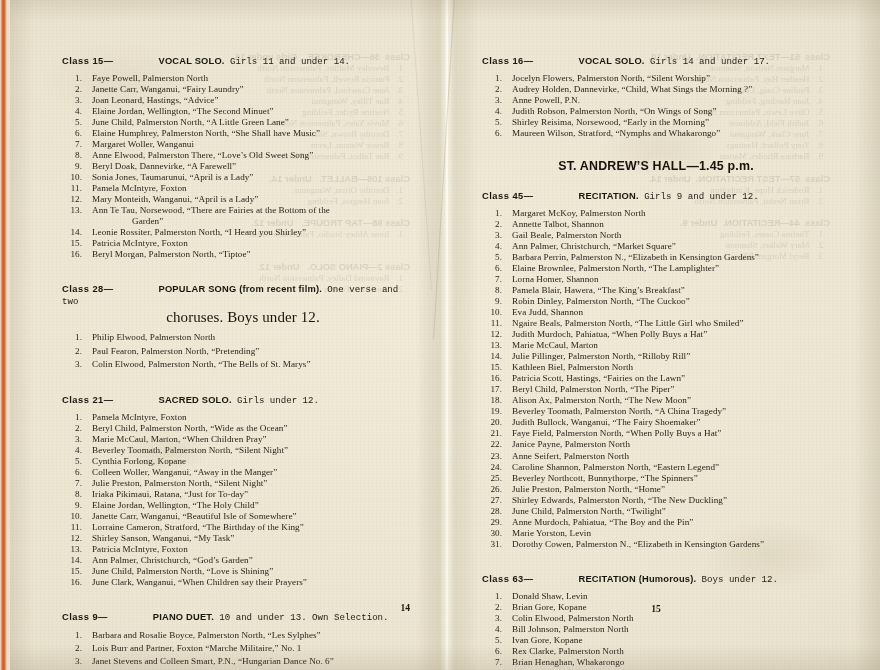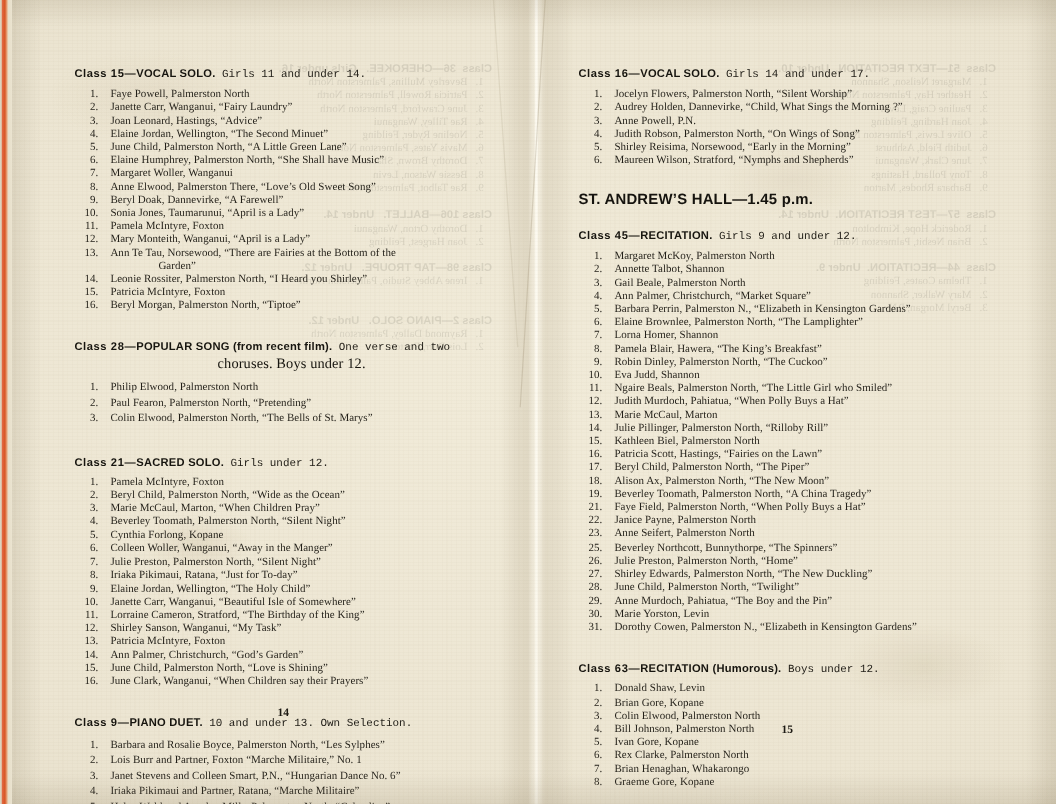--- a/index.html
+++ b/index.html
@@ -137,42 +137,43 @@
   .class-head {
     font-family: "Liberation Sans", sans-serif;
     font-weight: bold;
     font-size: 9.3px;
     letter-spacing: .1px;
     color: #17150f;
     margin: 0 0 5px 0;
     line-height: 1.25;
   }
   .class-head .ch-label { letter-spacing: .5px; }
-  .class-head .ch-title { letter-spacing: .2px; }
+  .class-head .ch-title { letter-spacing: .2px; margin-left: 45px; }
   .class-head .ch-sub {
     font-family: Liberation Mono, monospace;
     font-weight: normal;
     font-size: 9.1px;
     letter-spacing: 0;
     color: #24211a;
   }
   .class-head.two-line { text-align: left; }
   .class-head .ch-cont {
     display: block;
     text-align: center;
     font-family: "Liberation Serif", serif;
     font-weight: normal;
-    font-size: 12px;
+    font-size: 15px;
     padding-left: 14px;
   }
 
   .hall-head {
     font-family: "Liberation Sans", sans-serif;
     font-weight: bold;
     font-size: 12.4px;
+    text-align: center;
     letter-spacing: .2px;
     color: #15130e;
     margin: 20px 0 18px 0;
   }
 
   ol.entries {
     list-style: none;
     margin: 0 0 14px 0;
     padding: 0;
   }
@@ -202,21 +203,21 @@
   .folio {
     position: absolute;
     bottom: 58px;
     left: 0; right: 0;
     text-align: center;
     font-family: "Liberation Serif", serif;
     font-size: 9.6px;
     font-weight: bold;
     color: #1d1a14;
   }
-  .page-left  .folio { bottom: 70px; }
+  .page-left  .folio { bottom: 57px; text-align: right; }
   .page-right .folio { bottom: 56px; }
 
   
   .showthrough {
     position: absolute;
     top: 0; bottom: 0;
     pointer-events: none;
     transform: scaleX(-1);
     opacity: .17;
     filter: blur(.35px);
@@ -523,21 +524,21 @@
         <li>
             <span class="num">4.</span>
             <span class="txt">Judith Robson, Palmerston North, “On Wings of Song”</span>
           </li>
         <li>
             <span class="num">5.</span>
             <span class="txt">Shirley Reisima, Norsewood, “Early in the Morning”</span>
           </li>
         <li>
             <span class="num">6.</span>
-            <span class="txt">Maureen Wilson, Stratford, “Nymphs and Shepherds”</span>
+            <span class="txt">Maureen Wilson, Stratford, “Nymphs and Whakarongo”</span>
           </li>
       </ol>
 
       <div class="hall-head">ST. ANDREW’S HALL—1.45 p.m.</div>
 
       <div class="class-head">
         <span class="ch-label">Class  45—</span><span class="ch-title">RECITATION.</span>&nbsp;&nbsp;<span class="ch-sub">Girls 9 and under 12.</span>
       </div>
       <ol class="entries">
         <li>
@@ -610,30 +611,38 @@
           </li>
         <li>
             <span class="num">18.</span>
             <span class="txt">Alison Ax, Palmerston North, “The New Moon”</span>
           </li>
         <li>
             <span class="num">19.</span>
             <span class="txt">Beverley Toomath, Palmerston North, “A China Tragedy”</span>
           </li>
         <li>
+            <span class="num">20.</span>
+            <span class="txt">Judith Bullock, Wanganui, “The Fairy Shoemaker”</span>
+          </li>
+        <li>
             <span class="num">21.</span>
             <span class="txt">Faye Field, Palmerston North, “When Polly Buys a Hat”</span>
           </li>
         <li>
             <span class="num">22.</span>
             <span class="txt">Janice Payne, Palmerston North</span>
           </li>
         <li>
             <span class="num">23.</span>
             <span class="txt">Anne Seifert, Palmerston North</span>
+          </li>
+        <li>
+            <span class="num">24.</span>
+            <span class="txt">Caroline Shannon, Palmerston North, “Eastern Legend”</span>
           </li>
         <li>
             <span class="num">25.</span>
             <span class="txt">Beverley Northcott, Bunnythorpe, “The Spinners”</span>
           </li>
         <li>
             <span class="num">26.</span>
             <span class="txt">Julie Preston, Palmerston North, “Home”</span>
           </li>
         <li>

